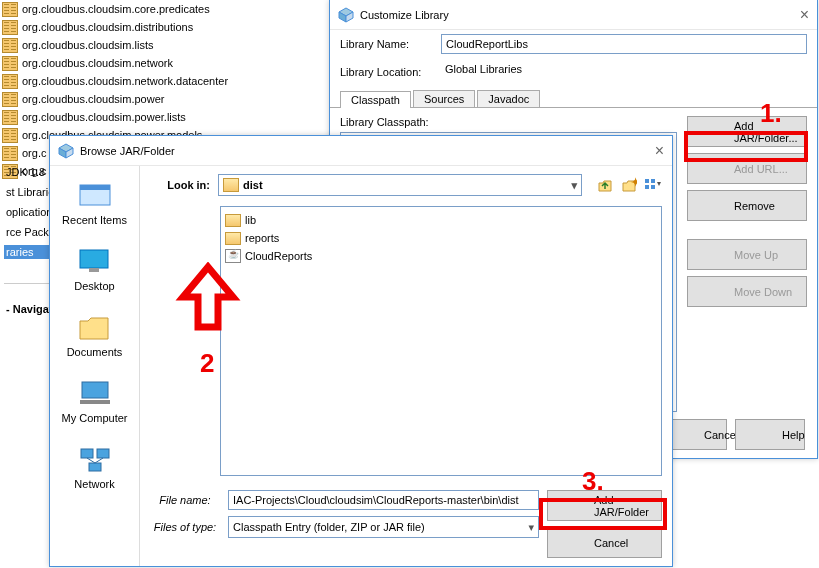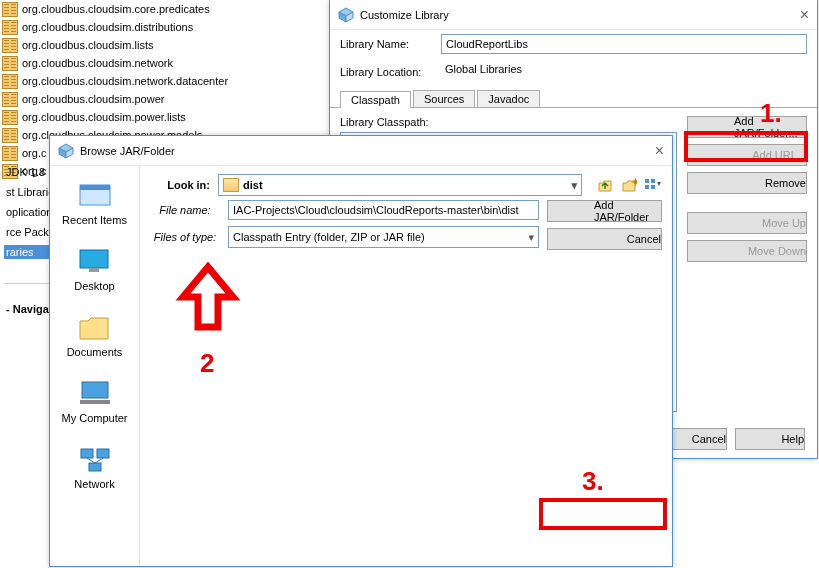--- a/index.html
+++ b/index.html
@@ -28,21 +28,21 @@
 .text-input { flex: 1; border: 1px solid #7a9ec8; height: 20px; padding: 0 4px; background: #fff; }
 .text-readonly { flex: 1; height: 20px; padding: 1px 4px; }
 
 .tabs { display: flex; padding: 4px 10px 0 10px; gap: 2px; }
 .tab { border: 1px solid #aaa; border-bottom: none; padding: 2px 10px; background: #f0f0f0; }
 .tab.active { background: #fff; position: relative; top: 1px; }
 .body-area { border-top: 1px solid #aaa; padding: 8px 10px; display: flex; gap: 10px; }
 .classpath-left { flex: 1; }
 .classpath-list { border: 1px solid #7a9ec8; height: 280px; background: #fff; }
 .btn-col { display: flex; flex-direction: column; gap: 6px; width: 120px; }
-.btn { border: 1px solid #a0a0a0; background: #e1e1e1; height: 22px; display: flex; align-items: center; justify-content: flex-end; cursor: pointer; padding-left: 46px; }
+.btn { border: 1px solid #a0a0a0; background: #e1e1e1; height: 31px; display: flex; align-items: center; justify-content: flex-start; cursor: pointer; padding-left: 46px; }
 .btn.disabled { color: #999; }
 
 .dlg-bottom { position: absolute; right: 12px; bottom: 8px; display: flex; gap: 8px; }
 .dlg-bottom .btn { width: 70px; }
 
 
 .win.browse { left: 49px; top: 135px; width: 624px; height: 432px; }
 .browse-body { display: flex; height: calc(100% - 30px); }
 .places { width: 90px; border-right: 1px solid #ddd; display: flex; flex-direction: column; align-items: center; padding-top: 14px; gap: 20px; }
 .place { display: flex; flex-direction: column; align-items: center; gap: 4px; cursor: pointer; }
@@ -282,20 +282,34 @@
                 <rect x="1" y="2" width="4" height="4" fill="#4a90d9"></rect>
                 <rect x="7" y="2" width="4" height="4" fill="#4a90d9"></rect>
                 <rect x="1" y="8" width="4" height="4" fill="#4a90d9"></rect>
                 <rect x="7" y="8" width="4" height="4" fill="#4a90d9"></rect>
                 <path d="M13 5 L17 5 L15 9 Z" fill="#555"></path>
               </svg>
             </span>
         </div>
       </div>
 
+      <div class="file-list">
+        <div class="file-item">
+            <span class="folder-ico"></span>
+            <span>lib</span>
+          </div>
+        <div class="file-item">
+            <span class="folder-ico"></span>
+            <span>reports</span>
+          </div>
+        <div class="file-item">
+            <span class="jar-ico"></span>
+            <span>CloudReports</span>
+          </div>
+      </div>
 
       <div class="browse-footer">
         <div class="fields">
           <div class="browse-bottom-row">
             <label>File name:</label>
             <input class="text-input" value="IAC-Projects\Cloud\cloudsim\CloudReports-master\bin\dist" style="">
           </div>
           <div class="browse-bottom-row">
             <label>Files of type:</label>
             <div class="combo">

